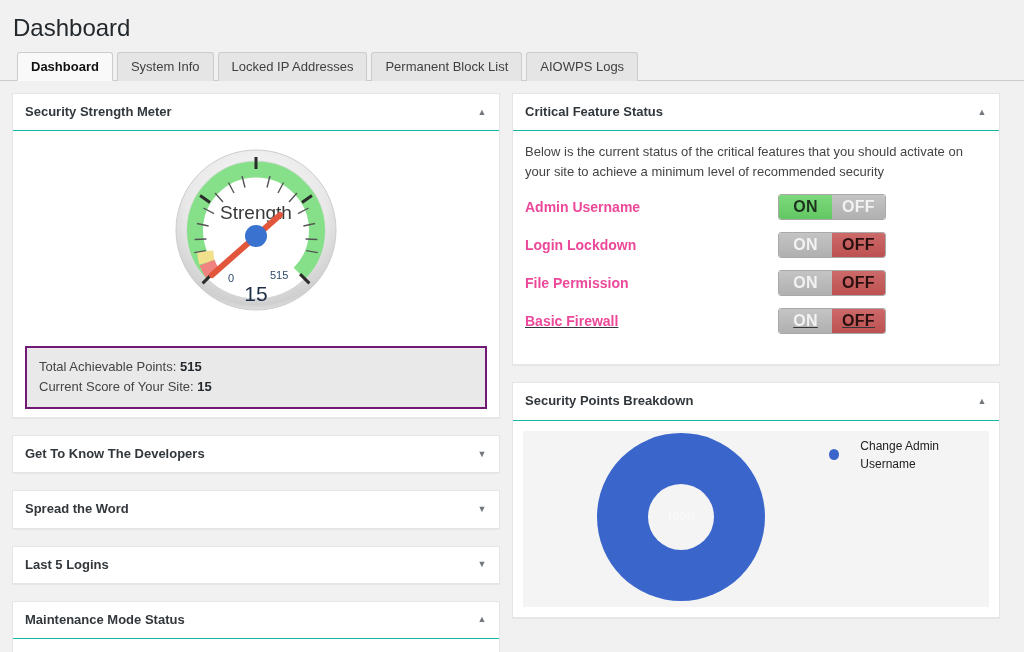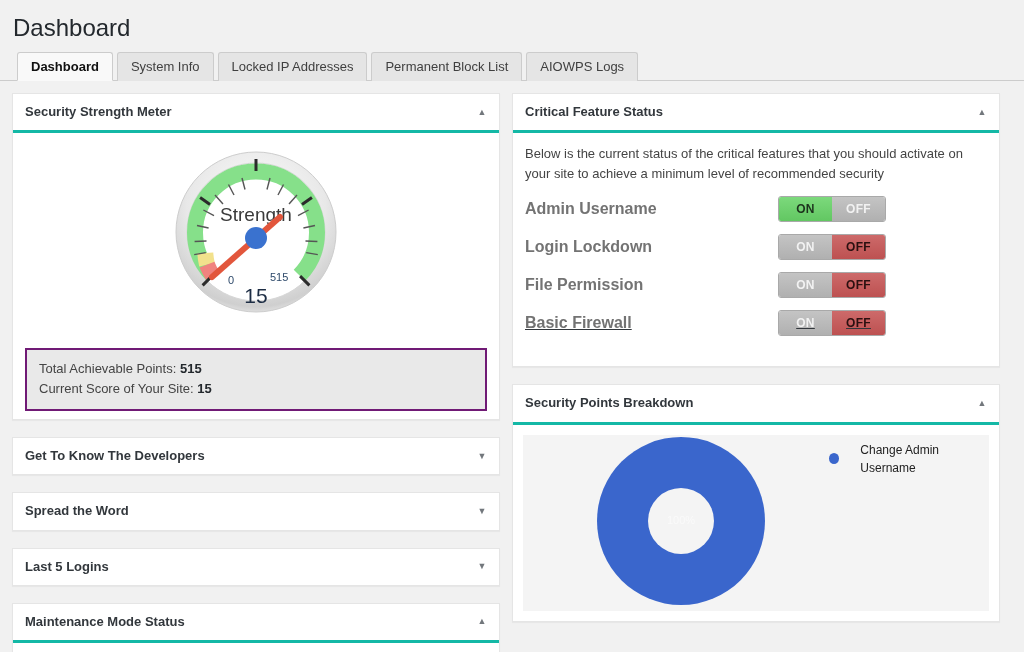--- a/index.html
+++ b/index.html
@@ -81,21 +81,21 @@
     box-shadow: 0 1px 1px rgba(0,0,0,.04);
     margin-bottom: 17px;
   }
   .panel-header {
     position: relative;
     padding: 9px 12px 9px 12px;
     font-size: 13px;
     font-weight: bold;
     line-height: 1.4;
     color: #32373c;
-    border-bottom: 3px solid #14b8a6;
+    border-bottom: 1px solid #14b8a6;
     cursor: pointer;
     user-select: none;
   }
   .panel.collapsed > .panel-header {
     border-bottom: none;
   }
   .toggle-indicator {
     position: absolute;
     right: 10px;
     top: 50%;
@@ -139,43 +139,43 @@
     margin: 0 0 13px 0;
     max-width: 445px;
   }
   .feature-row {
     display: flex;
     align-items: center;
     margin-bottom: 12px;
   }
   .feature-row:last-child { margin-bottom: 18px; text-decoration: underline; }
   .feature-label {
-    font-size: 16px;
+    font-size: 14px;
     font-weight: bold;
-    color: #737373;
+    color: #ec4899;
     flex: 0 0 253px;
   }
 
   
   .switch {
     display: inline-flex;
     width: 106px;
     height: 24px;
     border-radius: 3px;
     overflow: hidden;
     border: 1px solid #a9a9a9;
     cursor: pointer;
     box-shadow: inset 0 1px 0 rgba(255,255,255,.35);
   }
   .switch .half {
     flex: 1 1 50%;
     display: flex;
     align-items: center;
     justify-content: center;
-    font-size: 12px;
+    font-size: 16px;
     font-weight: bold;
     letter-spacing: .3px;
   }
   .half.on-green  { background: linear-gradient(#7cd97c,#62c762); color: #1d331d; }
   .half.off-red   { background: linear-gradient(#cd6a6a,#bd5151); color: #2b1010; }
   .half.inactive  { background: linear-gradient(#c4c4c4,#b0b0b0); color: #f2f2f2; }
 
   
   .maint-text {
     font-size: 13px;

